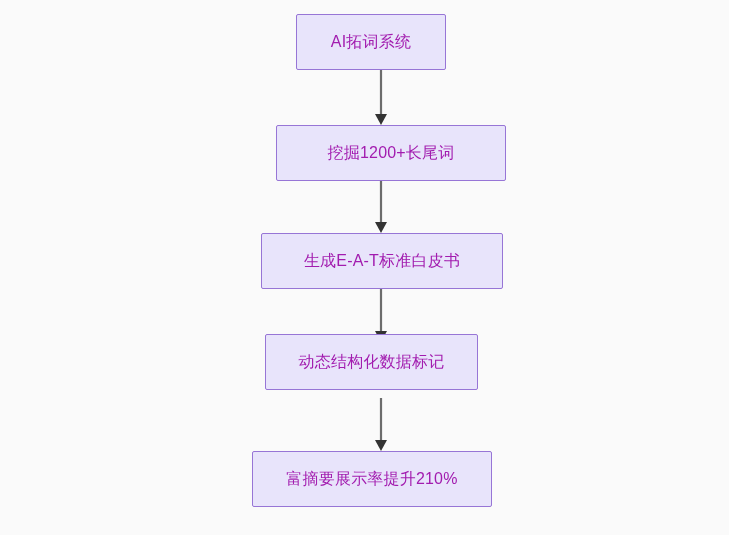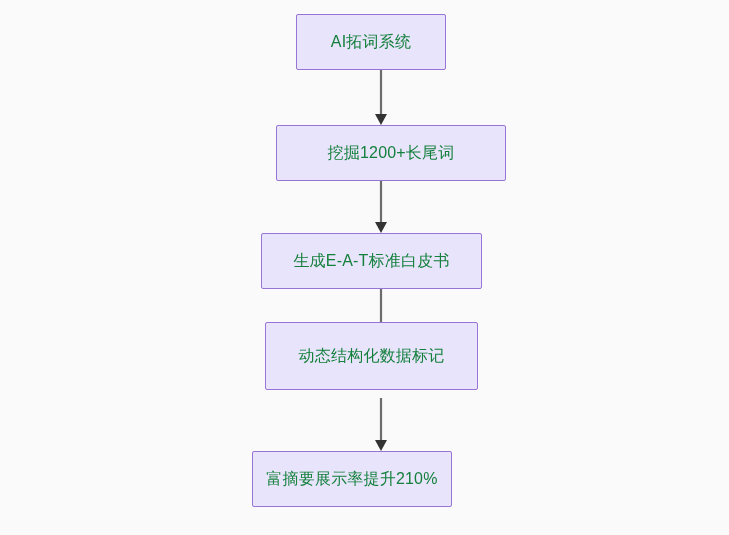--- a/index.html
+++ b/index.html
@@ -20,21 +20,21 @@
   }
   .node {
     position: absolute;
     box-sizing: border-box;
     background: #e8e4fb;
     border: 1.6px solid #9775d6;
     border-radius: 2px;
     display: flex;
     align-items: center;
     justify-content: center;
-    color: #15803d;
+    color: #a21caf;
     font-size: 16px;
     line-height: 1;
     letter-spacing: 0.2px;
     white-space: nowrap;
   }
   .node-label {
     display: block;
   }
   .edge {
     position: absolute;
@@ -78,25 +78,25 @@
   </div>
 
   <div class="node" style="left:296px; top:14px; width:150px; height:56px;">
     <span class="node-label">AI拓词系统</span>
   </div>
 
   <div class="node" style="left:276px; top:125px; width:230px; height:56px;">
     <span class="node-label">挖掘1200+长尾词</span>
   </div>
 
-  <div class="node" style="left:261px; top:233px; width:221px; height:56px;">
+  <div class="node" style="left:261px; top:233px; width:242px; height:56px;">
     <span class="node-label">生成E-A-T标准白皮书</span>
   </div>
 
-  <div class="node" style="left:265px; top:322px; width:213px; height:68px;justify-content:center;">
+  <div class="node" style="left:265px; top:334px; width:213px; height:56px;justify-content:center;">
     <span class="node-label">动态结构化数据标记</span>
   </div>
 
-  <div class="node" style="left:252px; top:451px; width:200px; height:56px;">
+  <div class="node" style="left:252px; top:451px; width:240px; height:56px;">
     <span class="node-label">富摘要展示率提升210%</span>
   </div>
 
 </div>
 
 </body></html>

